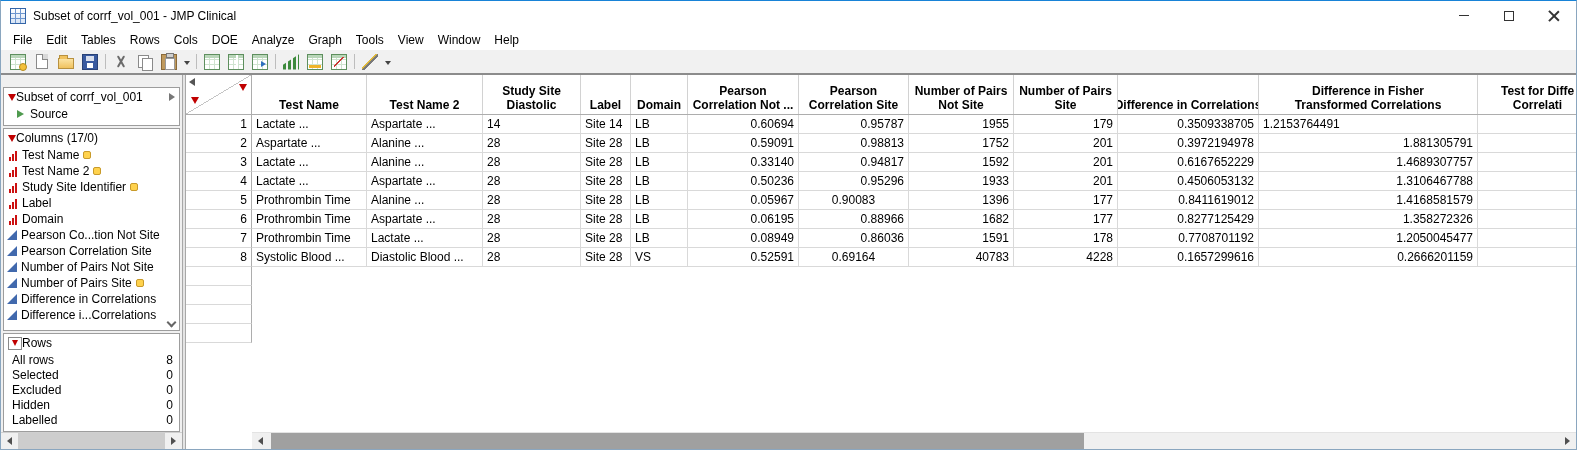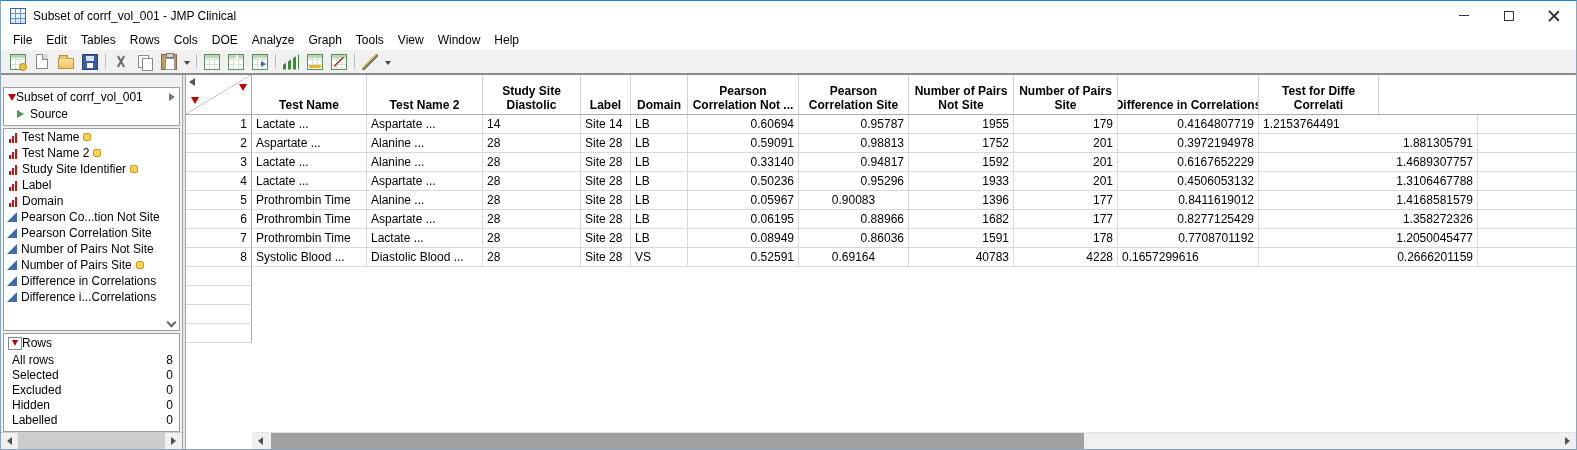--- a/index.html
+++ b/index.html
@@ -217,20 +217,24 @@
           <span class="panel-title" data-name="table-panel-title">Subset of corrf_vol_001</span>
           <span class="chev-outline" data-name="panel-expand-icon"></span>
         </div>
         <div class="src-item" data-name="source-item">
           <span class="green-tri" data-name="source-icon"></span>
           <span data-name="source-label">Source</span>
         </div>
       </div>
 
       <div class="panel grow" data-name="columns-panel">
+        <div class="panel-header" data-name="columns-panel-header">
+          <span class="red-tri" data-name="columns-menu-icon"></span>
+          <span class="panel-title" data-name="columns-panel-title">Columns (17/0)</span>
+        </div>
         <div id="columns-list" data-name="columns-list">
             <div class="col-item" data-name="column-item">
               <div class="cicon icon-nominal" data-name="nominal-column-icon">
                 <i></i>
                 <i></i>
                 <i></i>
               </div>
               <div class="col-label" data-name="column-item-label">Test Name</div>
               <div class="badge" data-name="label-badge-icon"></div>
             </div>
@@ -379,38 +383,42 @@
             <div class="hline" data-name="column-header-line2">Not Site</div>
           </div>
           <div class="hcell" data-name="column-header-number-of-pairs-site" style="width: 104px;">
             <div class="hline" data-name="column-header-line1">Number of Pairs</div>
             <div class="hline" data-name="column-header-line2">Site</div>
           </div>
           <div class="hcell" data-name="column-header-difference-in-correlations" style="width: 141px;">
             <div class="hline" data-name="column-header-line1"></div>
             <div class="hline" data-name="column-header-line2">Difference in Correlations</div>
           </div>
+          <div class="hcell" data-name="column-header-difference-in-fisher-transformed-correlations" style="width: 219px;">
+            <div class="hline" data-name="column-header-line1">Difference in Fisher</div>
+            <div class="hline" data-name="column-header-line2">Transformed Correlations</div>
+          </div>
           <div class="hcell" data-name="column-header-test-for-difference-in-correlations" style="width: 120px;">
             <div class="hline" data-name="column-header-line1">Test for Diffe</div>
             <div class="hline" data-name="column-header-line2">Correlati</div>
           </div>
         </div>
       <div class="grid-body" id="grid-body" data-name="grid-body">
           <div class="trow" data-name="table-row">
             <div class="tcell rownum" data-name="row-number" style="width: 66px; text-align: right;">1</div>
             <div class="tcell" data-name="cell-test-name" style="width: 115px; text-align: left;">Lactate ...</div>
             <div class="tcell" data-name="cell-test-name-2" style="width: 116px; text-align: left;">Aspartate ...</div>
             <div class="tcell" data-name="cell-study-site-identifier" style="width: 98px; text-align: left;">14</div>
             <div class="tcell" data-name="cell-label" style="width: 50px; text-align: left;">Site 14</div>
             <div class="tcell" data-name="cell-domain" style="width: 57px; text-align: left;">LB</div>
             <div class="tcell" data-name="cell-pearson-correlation-not-site" style="width: 111px; text-align: right;">0.60694</div>
             <div class="tcell" data-name="cell-pearson-correlation-site" style="width: 110px; text-align: right;">0.95787</div>
             <div class="tcell" data-name="cell-number-of-pairs-not-site" style="width: 105px; text-align: right;">1955</div>
             <div class="tcell" data-name="cell-number-of-pairs-site" style="width: 104px; text-align: right;">179</div>
-            <div class="tcell" data-name="cell-difference-in-correlations" style="width: 141px; text-align: right;">0.4164807719</div>
+            <div class="tcell" data-name="cell-difference-in-correlations" style="width: 141px; text-align: right;">0.3509338705</div>
             <div class="tcell" data-name="cell-difference-in-fisher-transformed-correlations" style="width: 219px; text-align: left;">1.2153764491</div>
             <div class="tcell" data-name="cell-test-for-difference-in-correlations" style="width: 120px; text-align: right;"></div>
           </div>
           <div class="trow" data-name="table-row">
             <div class="tcell rownum" data-name="row-number" style="width: 66px; text-align: right;">2</div>
             <div class="tcell" data-name="cell-test-name" style="width: 115px; text-align: left;">Aspartate ...</div>
             <div class="tcell" data-name="cell-test-name-2" style="width: 116px; text-align: left;">Alanine ...</div>
             <div class="tcell" data-name="cell-study-site-identifier" style="width: 98px; text-align: left;">28</div>
             <div class="tcell" data-name="cell-label" style="width: 50px; text-align: left;">Site 28</div>
             <div class="tcell" data-name="cell-domain" style="width: 57px; text-align: left;">LB</div>
@@ -501,21 +509,21 @@
             <div class="tcell rownum" data-name="row-number" style="width: 66px; text-align: right;">8</div>
             <div class="tcell" data-name="cell-test-name" style="width: 115px; text-align: left;">Systolic Blood ...</div>
             <div class="tcell" data-name="cell-test-name-2" style="width: 116px; text-align: left;">Diastolic Blood ...</div>
             <div class="tcell" data-name="cell-study-site-identifier" style="width: 98px; text-align: left;">28</div>
             <div class="tcell" data-name="cell-label" style="width: 50px; text-align: left;">Site 28</div>
             <div class="tcell" data-name="cell-domain" style="width: 57px; text-align: left;">VS</div>
             <div class="tcell" data-name="cell-pearson-correlation-not-site" style="width: 111px; text-align: right;">0.52591</div>
             <div class="tcell" data-name="cell-pearson-correlation-site" style="width: 110px; text-align: center;">0.69164</div>
             <div class="tcell" data-name="cell-number-of-pairs-not-site" style="width: 105px; text-align: right;">40783</div>
             <div class="tcell" data-name="cell-number-of-pairs-site" style="width: 104px; text-align: right;">4228</div>
-            <div class="tcell" data-name="cell-difference-in-correlations" style="width: 141px; ">0.1657299616</div>
+            <div class="tcell" data-name="cell-difference-in-correlations" style="width: 141px; text-align: right;">0.1657299616</div>
             <div class="tcell" data-name="cell-difference-in-fisher-transformed-correlations" style="width: 219px; text-align: right;">0.2666201159</div>
             <div class="tcell" data-name="cell-test-for-difference-in-correlations" style="width: 120px; text-align: right;"></div>
           </div>
           <div class="trow" data-name="empty-row">
             <div class="tcell rownum" data-name="row-number" style="width: 66px;"></div>
           </div>
           <div class="trow" data-name="empty-row">
             <div class="tcell rownum" data-name="row-number" style="width: 66px;"></div>
           </div>
           <div class="trow" data-name="empty-row">

